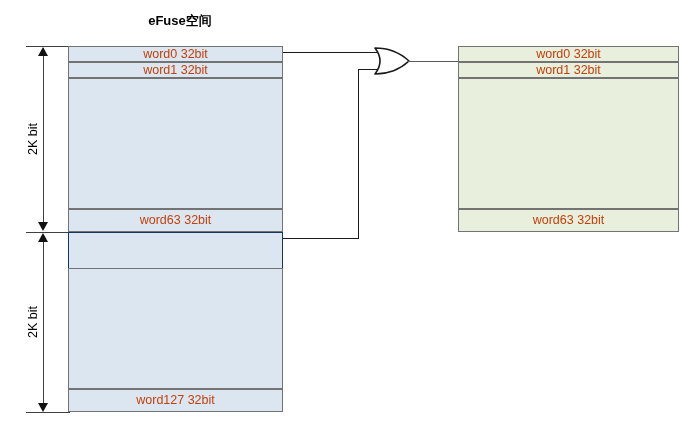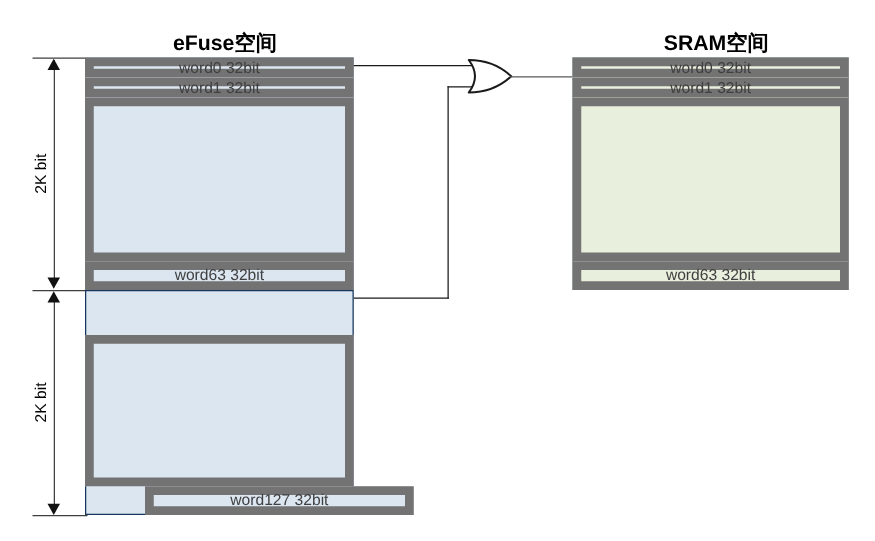--- a/index.html
+++ b/index.html
@@ -13,45 +13,44 @@
     font-family: "Liberation Sans", sans-serif;
     overflow: hidden;
   }
   #canvas {
     position: relative;
     width: 700px;
     height: 433px;
   }
   .title {
     position: absolute;
-    font-size: 17px;
+    font-size: 13px;
     font-weight: bold;
     color: #000000;
     text-align: center;
     white-space: nowrap;
-    margin-top: 11px;
   }
   #efuse-title { left: 80px; top: 12px; width: 200px; }
   #sram-title  { left: 468px; top: 12px; width: 210px; }
 
   
   .mem-box {
     position: absolute;
     box-sizing: border-box;
     border: 1px solid #17365d;
   }
   .efuse-fill { background: #dce6f1; }
   .sram-fill  { background: #e9efdd; }
 
   .mem-row {
     position: absolute;
     box-sizing: border-box;
-    border: 7px solid #737373;
+    border: 1px solid #737373;
     font-size: 12.5px;
-    color: #404040;
+    color: #c2410c;
     text-align: right;
     white-space: nowrap;
     display: flex;
     align-items: center;
     justify-content: center;
     line-height: 1;
   }
 
   
   .tick {
@@ -102,21 +101,20 @@
   .or-gate {
     position: absolute;
   }
 </style>
 </head>
 <body>
 
 <div id="canvas">
 
   <div class="title" id="efuse-title">eFuse空间</div>
-  <div class="title" id="sram-title">SRAM空间</div>
 
   <div class="tick" style="left:26px; top:46px; width:44px;"></div>
   <div class="tick" style="left:26px; top:232px; width:44px;"></div>
   <div class="tick" style="left:26px; top:412px; width:44px;"></div>
 
   <div class="measure" style="left:43px; top:48px; height:180px;"></div>
   <div class="arrowhead arrow-up" style="left:38px; top:47px;"></div>
   <div class="arrowhead arrow-down" style="left:38px; top:222px;"></div>
   <div class="measure-label" style="left:8px; top:132px; width:50px; text-align:center;">2K bit</div>
 
@@ -128,21 +126,21 @@
   <div class="mem-box efuse-fill" style="left:68px; top:46px; width:215px; height:186px;"></div>
 
   <div class="mem-row efuse-fill" style="left:68px; top:46px; width:215px; height:16px;">word0 32bit</div>
   <div class="mem-row efuse-fill" style="left:68px; top:62px; width:215px; height:16px;">word1 32bit</div>
   <div class="mem-row efuse-fill" style="left:68px; top:78px; width:215px; height:131px;"></div>
   <div class="mem-row efuse-fill" style="left:68px; top:209px; width:215px; height:23px;">word63 32bit</div>
 
   <div class="mem-box efuse-fill" style="left:68px; top:232px; width:215px; height:180px;"></div>
 
   <div class="mem-row efuse-fill" style="left:68px; top:268px; width:215px; height:121px;"></div>
-  <div class="mem-row efuse-fill" style="left:68px; top:389px; width:215px; height:23px;margin-left:48px;">word127 32bit</div>
+  <div class="mem-row efuse-fill" style="left:68px; top:389px; width:215px; height:23px;">word127 32bit</div>
 
   <div class="wire-h" style="left:283px; top:52px; width:95px;"></div>
 
   <div class="wire-h" style="left:283px; top:238px; width:76px;"></div>
   <div class="wire-v" style="left:358px; top:69px; width:0; height:170px;"></div>
   <div class="wire-h" style="left:358px; top:69px; width:22px;"></div>
 
   <div class="or-gate" style="left:373px; top:40px; width:40px; height:42px;">
     <svg width="40" height="42" viewBox="0 0 40 42">
       <path d="M 2 8 Q 12 21 2 34 Q 22 34 36 21 Q 22 8 2 8 Z" fill="#ffffff" stroke="#1a1a1a" stroke-width="1.6" stroke-linejoin="round"></path>

